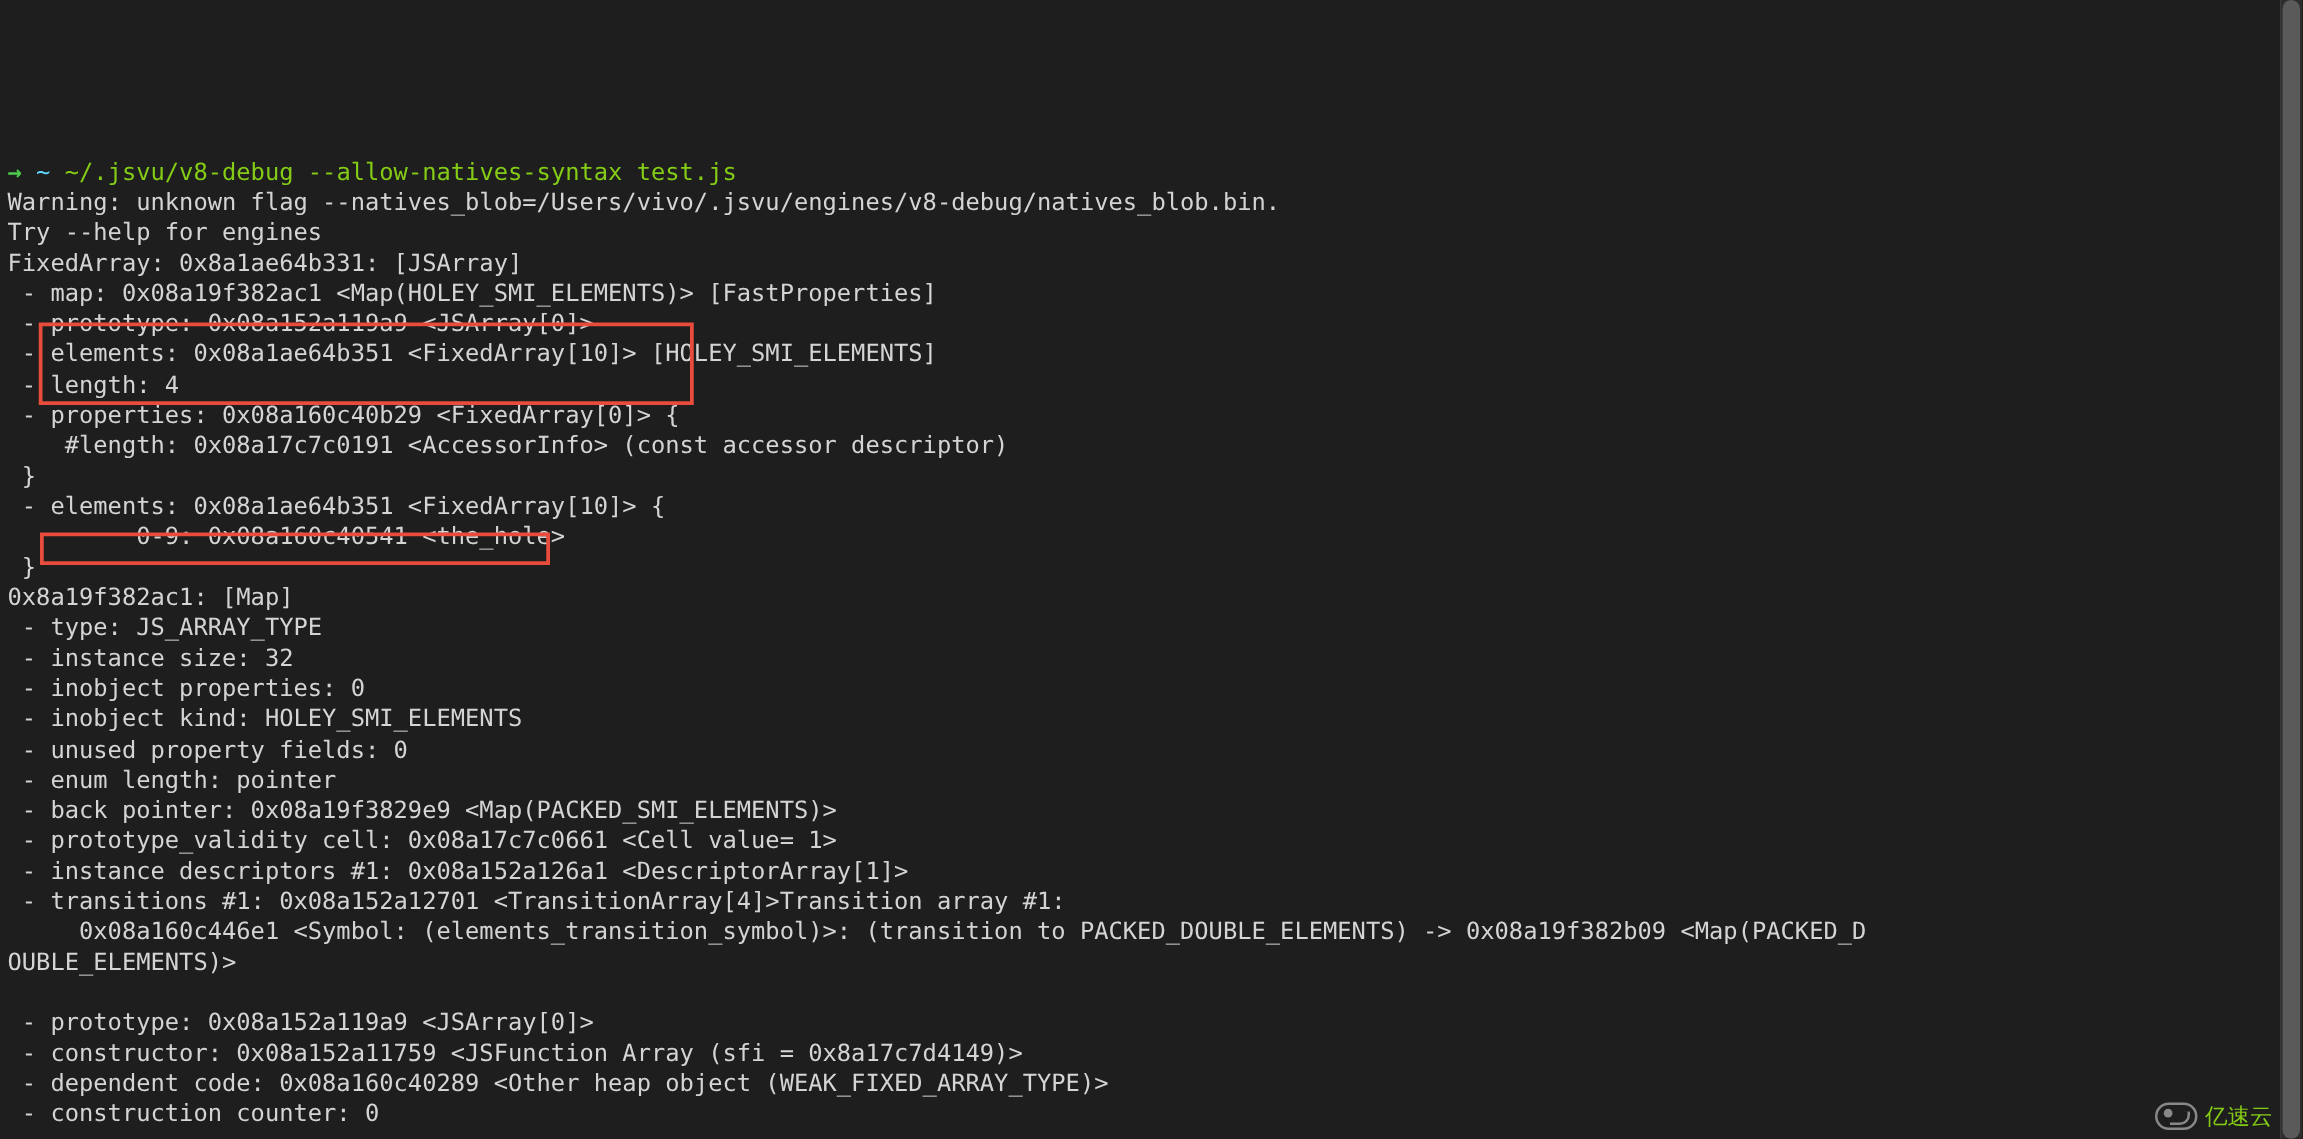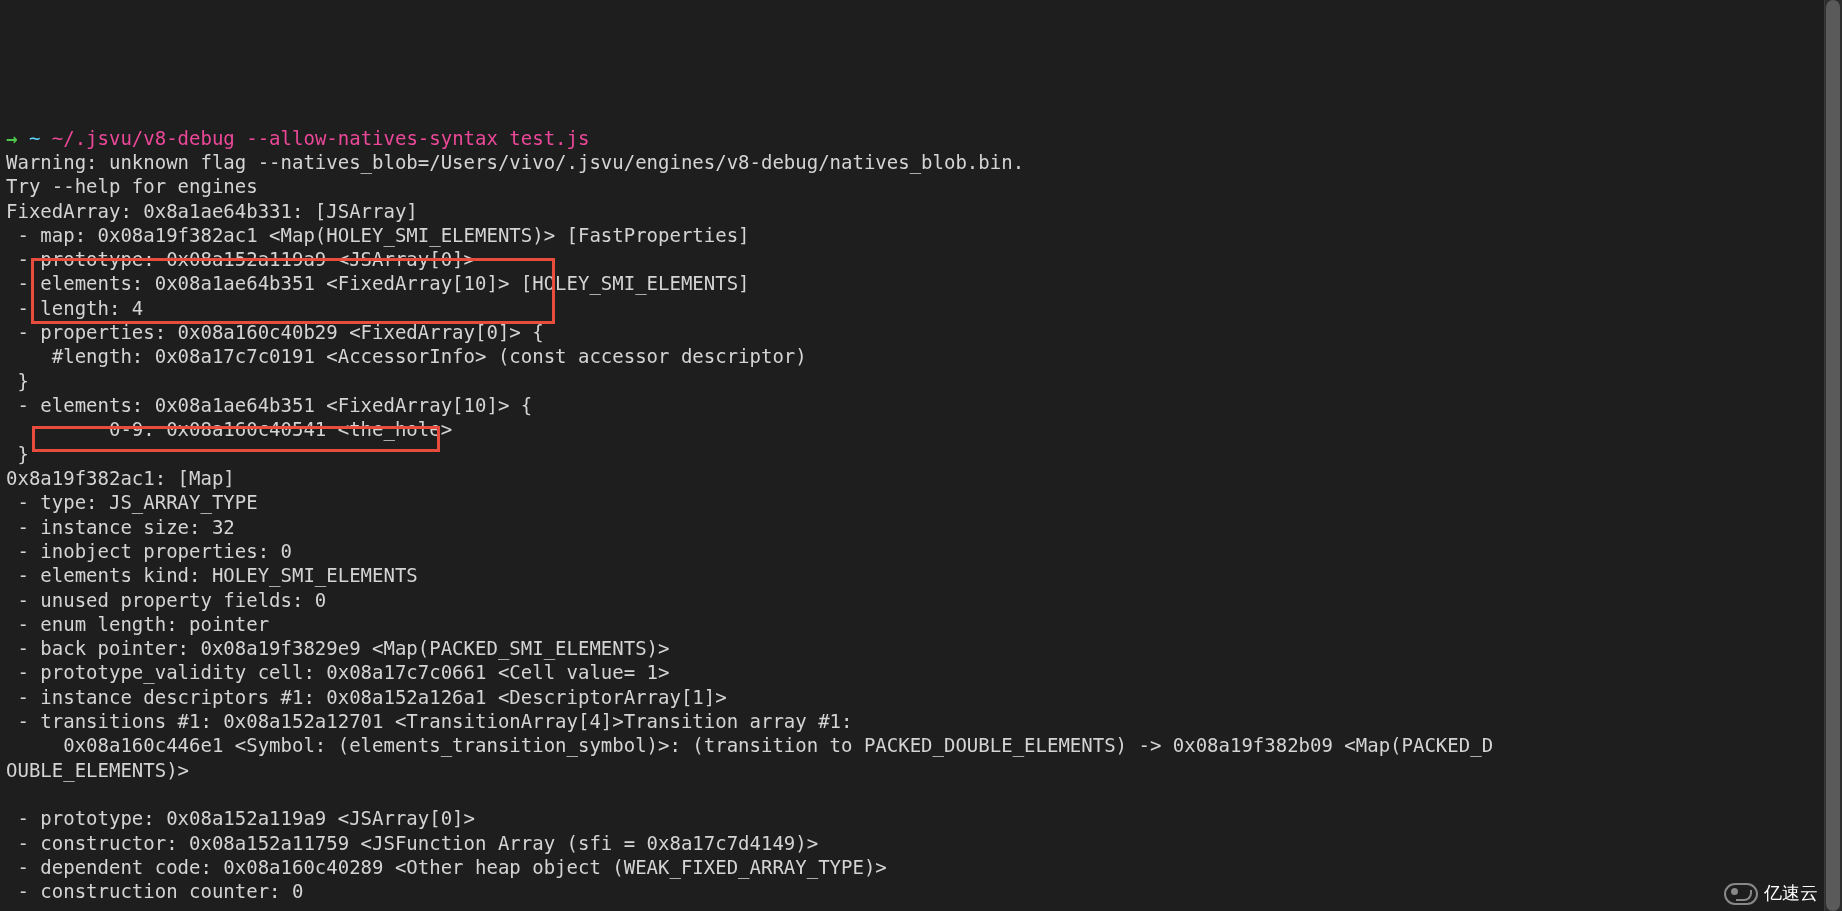--- a/index.html
+++ b/index.html
@@ -22,21 +22,21 @@
       position: relative;
     }
     .arrow {
       color: #4ec94e;
       font-weight: bold;
     }
     .tilde {
       color: #5fd7ff;
     }
     .cmd {
-      color: #ec4899;
+      color: #84cc16;
       margin-top: 48px;
     }
     .highlight-box-1 {
       position: absolute;
       border: 3px solid #e74c3c;
       pointer-events: none;
     }
     .highlight-box-2 {
       position: absolute;
       border: 3px solid #e74c3c;
@@ -59,23 +59,23 @@
       height: 100%;
       background: #5a5a5a;
       border-radius: 7px;
     }
     .watermark {
       position: absolute;
       bottom: 6px;
       right: 24px;
       font-family: sans-serif;
       font-size: 18px;
-      color: #ffffff;
+      color: #84cc16;
       display: flex;
-      align-items: flex-end;
+      align-items: flex-start;
       gap: 6px;
       font-weight: 400;
     }
     .watermark-icon {
       width: 34px;
       height: 22px;
       border: 2px solid #888;
       border-radius: 12px;
       position: relative;
     }
@@ -118,21 +118,21 @@
 <span> - properties: 0x08a160c40b29 &lt;FixedArray[0]&gt; {</span>
 <span>    #length: 0x08a17c7c0191 &lt;AccessorInfo&gt; (const accessor descriptor)</span>
 <span> }</span>
 <span> - elements: 0x08a1ae64b351 &lt;FixedArray[10]&gt; {</span>
 <span>         0-9: 0x08a160c40541 &lt;the_hole&gt;</span>
 <span> }</span>
 <span>0x8a19f382ac1: [Map]</span>
 <span> - type: JS_ARRAY_TYPE</span>
 <span> - instance size: 32</span>
 <span> - inobject properties: 0</span>
-<span> - elements kind: HOLEY_SMI_ELEMENTS</span>
+<span> - inobject kind: HOLEY_SMI_ELEMENTS</span>
 <span> - unused property fields: 0</span>
 <span> - enum length: pointer</span>
 <span> - back pointer: 0x08a19f3829e9 &lt;Map(PACKED_SMI_ELEMENTS)&gt;</span>
 <span> - prototype_validity cell: 0x08a17c7c0661 &lt;Cell value= 1&gt;</span>
 <span> - instance descriptors #1: 0x08a152a126a1 &lt;DescriptorArray[1]&gt;</span>
 <span> - transitions #1: 0x08a152a12701 &lt;TransitionArray[4]&gt;Transition array #1:</span>
 <span>     0x08a160c446e1 &lt;Symbol: (elements_transition_symbol)&gt;: (transition to PACKED_DOUBLE_ELEMENTS) -&gt; 0x08a19f382b09 &lt;Map(PACKED_D</span>
 <span>OUBLE_ELEMENTS)&gt;</span>
 <span></span>
 <span> - prototype: 0x08a152a119a9 &lt;JSArray[0]&gt;</span>

